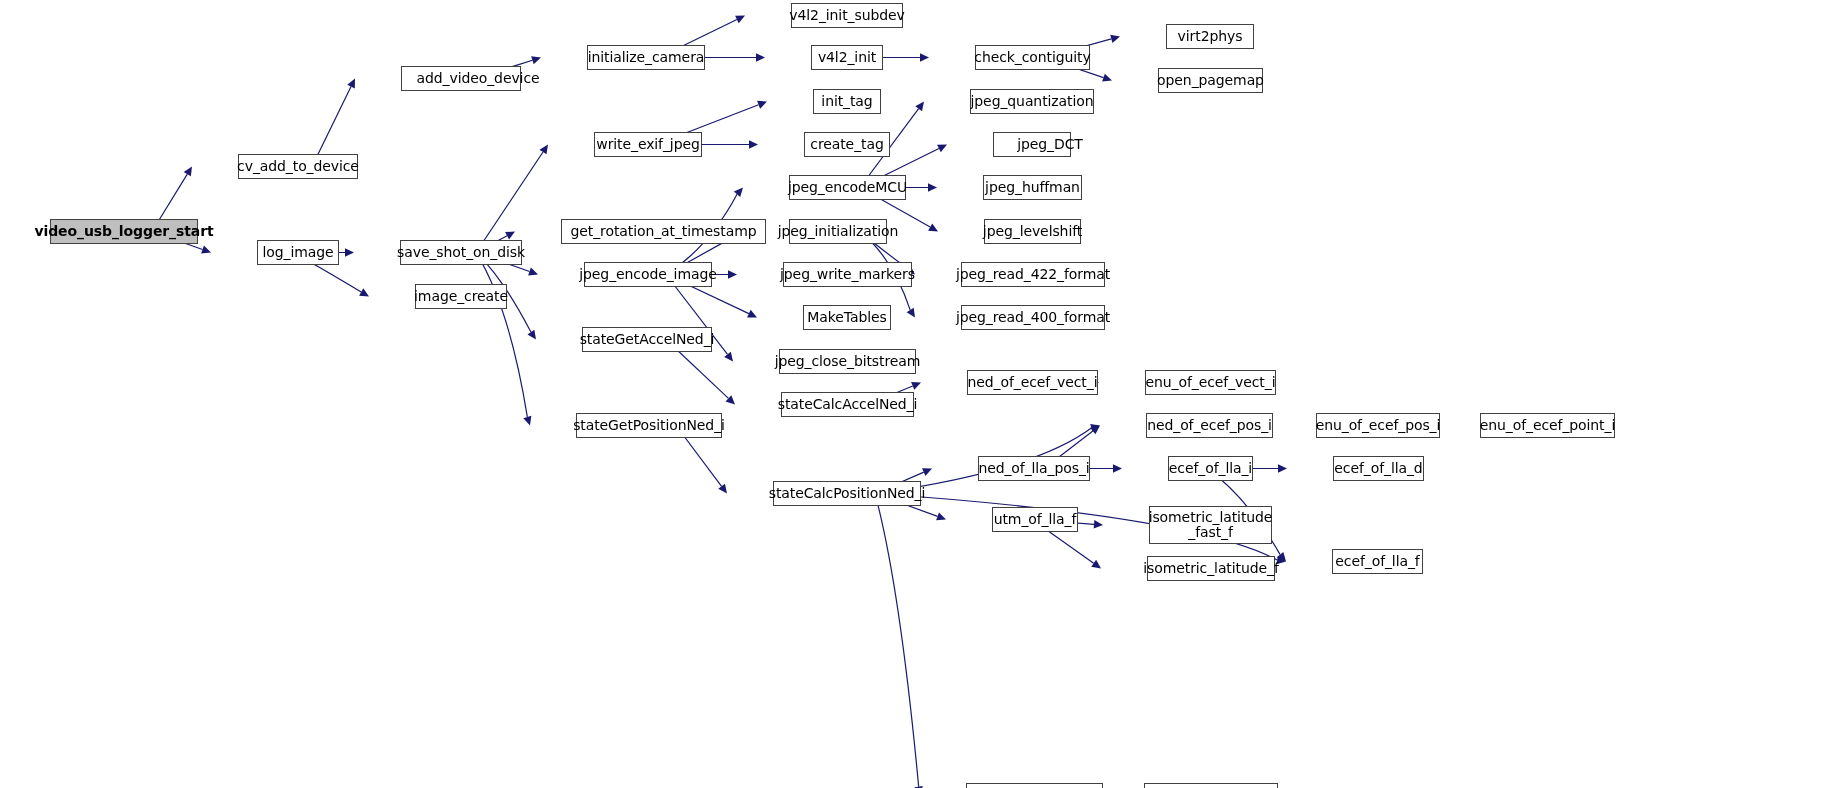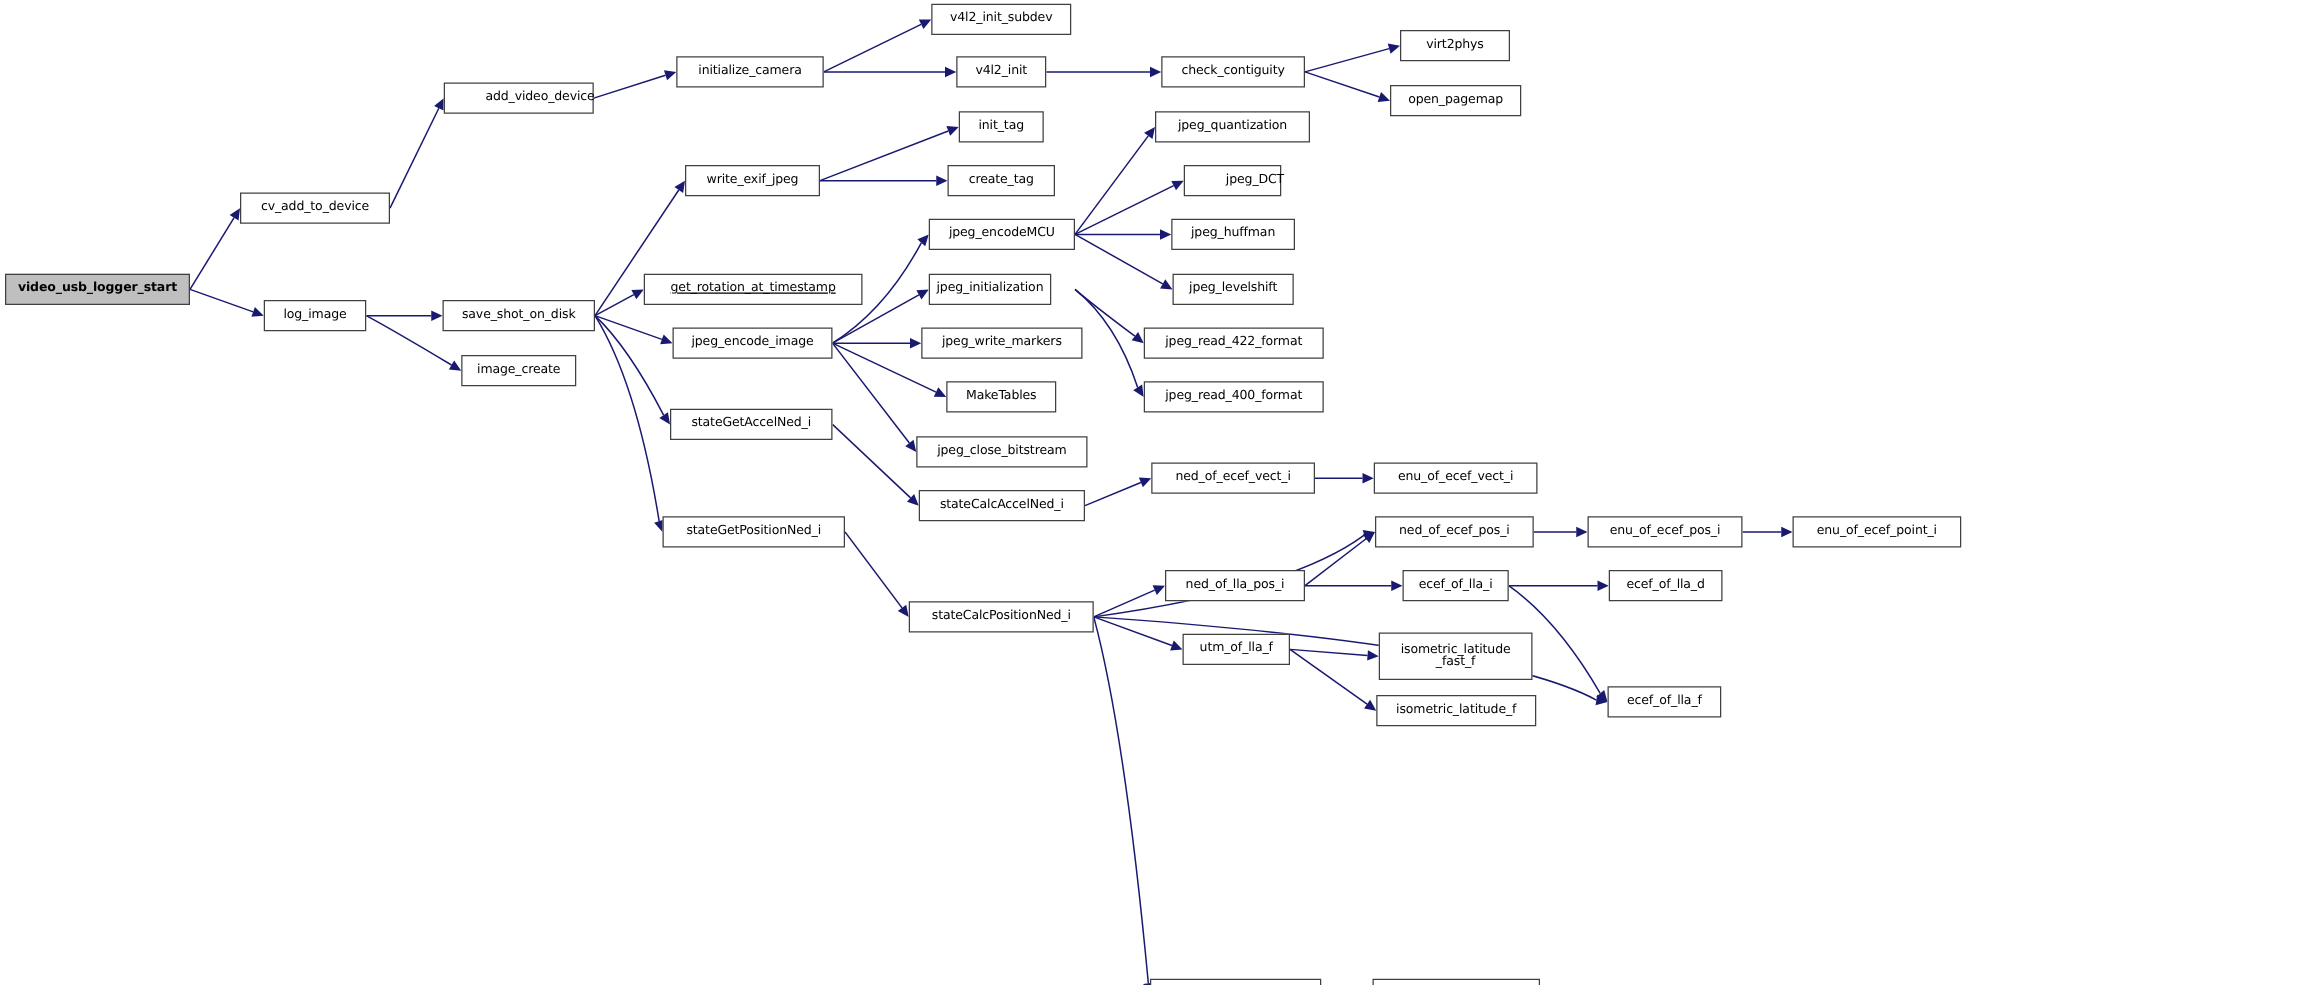--- a/index.html
+++ b/index.html
@@ -21,28 +21,29 @@
     top: 0;
     width: 1839px;
     height: 788px;
   }
   .node {
     position: absolute;
     box-sizing: border-box;
     border: 1px solid #404040;
     background: #ffffff;
     color: #000000;
-    font-size: 10px;
+    font-size: 14px;
     line-height: 1.05;
     display: flex;
     align-items: center;
     justify-content: center;
     text-align: center;
     white-space: pre-line;
     letter-spacing: -0.1px;
+    margin-left: 46px;
   }
   .node.highlight {
     background: #bfbfbf;
     font-weight: bold;
   }
   .node span {
     display: block;
     padding: 0 2px;
   }
 </style>
@@ -148,21 +149,21 @@
     </svg>
   <div id="node-layer">
       <div class="node highlight" style="left: 4px; top: 219px; width: 148px; height: 25px; border-color: rgb(64, 64, 64); background: rgb(191, 191, 191);"><span>video_usb_logger_start</span></div>
       <div class="node" style="left: 192px; top: 154px; width: 120px; height: 25px; border-color: rgb(64, 64, 64); background: rgb(255, 255, 255);"><span>cv_add_to_device</span></div>
       <div class="node" style="left: 211px; top: 240px; width: 82px; height: 25px; border-color: rgb(64, 64, 64); background: rgb(255, 255, 255);"><span>log_image</span></div>
       <div class="node" style="left: 355px; top: 66px; width: 120px; height: 25px; border-color: rgb(64, 64, 64); background: rgb(255, 255, 255); padding-left: 34px;"><span>add_video_device</span></div>
       <div class="node" style="left: 354px; top: 240px; width: 122px; height: 25px; border-color: rgb(64, 64, 64); background: rgb(255, 255, 255);"><span>save_shot_on_disk</span></div>
       <div class="node" style="left: 369px; top: 284px; width: 92px; height: 25px; border-color: rgb(64, 64, 64); background: rgb(255, 255, 255);"><span>image_create</span></div>
       <div class="node" style="left: 541px; top: 45px; width: 118px; height: 25px; border-color: rgb(64, 64, 64); background: rgb(255, 255, 255);"><span>initialize_camera</span></div>
       <div class="node" style="left: 548px; top: 132px; width: 108px; height: 25px; border-color: rgb(64, 64, 64); background: rgb(255, 255, 255);"><span>write_exif_jpeg</span></div>
-      <div class="node" style="left: 515px; top: 219px; width: 175px; height: 25px; border-color: rgb(64, 64, 64); background: rgb(255, 255, 255); text-decoration: underline;"><span>get_rotation_at_timestamp</span></div>
+      <div class="node" style="left: 515px; top: 219px; width: 205px; height: 25px; border-color: rgb(64, 64, 64); background: rgb(255, 255, 255);"><span>get_rotation_at_timestamp</span></div>
       <div class="node" style="left: 538px; top: 262px; width: 128px; height: 25px; border-color: rgb(64, 64, 64); background: rgb(255, 255, 255);"><span>jpeg_encode_image</span></div>
       <div class="node" style="left: 536px; top: 327px; width: 130px; height: 25px; border-color: rgb(64, 64, 64); background: rgb(255, 255, 255);"><span>stateGetAccelNed_i</span></div>
       <div class="node" style="left: 530px; top: 413px; width: 146px; height: 25px; border-color: rgb(64, 64, 64); background: rgb(255, 255, 255);"><span>stateGetPositionNed_i</span></div>
       <div class="node" style="left: 745px; top: 3px; width: 112px; height: 25px; border-color: rgb(64, 64, 64); background: rgb(255, 255, 255);"><span>v4l2_init_subdev</span></div>
       <div class="node" style="left: 765px; top: 45px; width: 72px; height: 25px; border-color: rgb(64, 64, 64); background: rgb(255, 255, 255); text-align: center;"><span>v4l2_init</span></div>
       <div class="node" style="left: 767px; top: 89px; width: 68px; height: 25px; border-color: rgb(64, 64, 64); background: rgb(255, 255, 255);"><span>init_tag</span></div>
       <div class="node" style="left: 758px; top: 132px; width: 86px; height: 25px; border-color: rgb(64, 64, 64); background: rgb(255, 255, 255);"><span>create_tag</span></div>
       <div class="node" style="left: 743px; top: 175px; width: 117px; height: 25px; border-color: rgb(64, 64, 64); background: rgb(255, 255, 255);"><span>jpeg_encodeMCU</span></div>
       <div class="node" style="left: 743px; top: 219px; width: 98px; height: 25px; border-color: rgb(64, 64, 64); background: rgb(255, 255, 255);"><span>jpeg_initialization</span></div>
       <div class="node" style="left: 737px; top: 262px; width: 129px; height: 25px; border-color: rgb(64, 64, 64); background: rgb(255, 255, 255);"><span>jpeg_write_markers</span></div>

